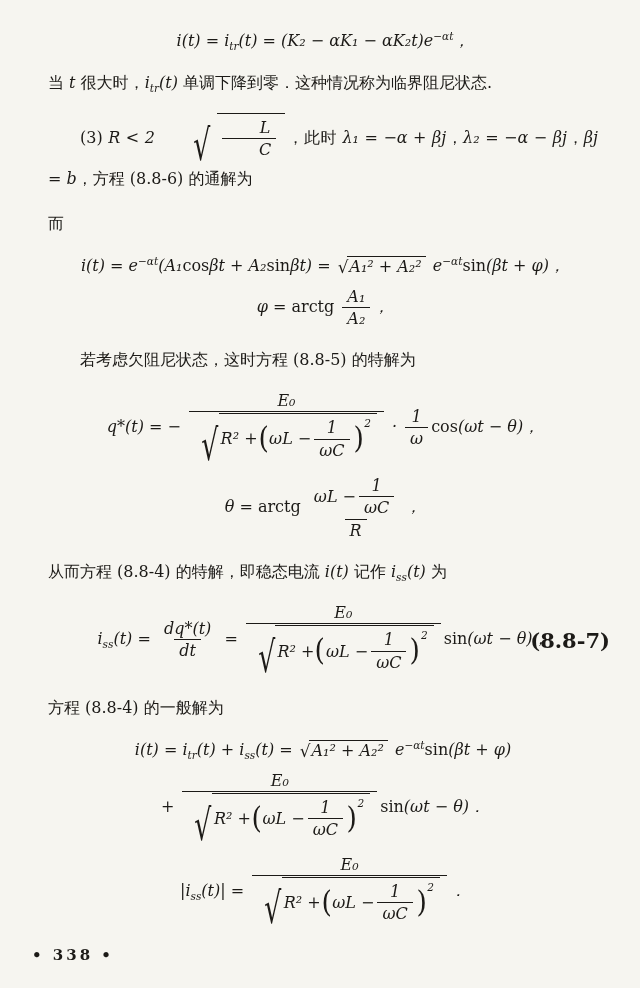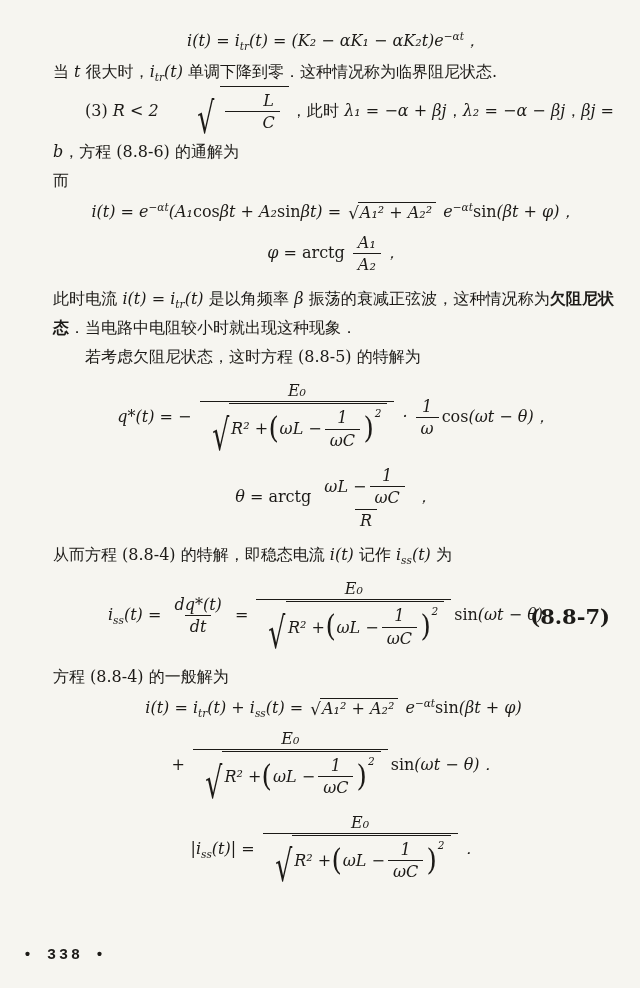--- a/index.html
+++ b/index.html
@@ -1,22 +1,22 @@
 <!DOCTYPE html>
 <html><head>
 <meta charset="utf-8">
 <style>
   html,body{margin:0;padding:0;}
   body{
     width:640px;height:988px;overflow:hidden;position:relative;
     background:#f6f5f0;color:#1c1a17;
     font-family:"DejaVu Serif","Liberation Serif",serif;
   }
-  .sheet{padding:24px 26px 0 53px;}
-  .p{font-size:16px;line-height:29px;text-align:justify;margin:0;}
+  .sheet{padding:24px 26px 0 32px;}
+  .p{font-size:16px;line-height:29px;text-align:justify;margin:16px;}
   .p.indent{text-indent:2em;}
   .eq{text-align:center;font-size:16px;line-height:1.45;margin:5px 0;}
   .eq.tall{margin:9px 0;}
   .eqwrap{position:relative;}
   .eqnum{position:absolute;right:4px;top:50%;transform:translateY(-50%);
          font-weight:bold;font-size:21px;font-style:normal;}
   .m{font-style:italic;}
   .r,.s{font-style:normal;}
   .b{font-weight:bold;}
   sup,sub{font-size:0.66em;line-height:1;}
@@ -33,22 +33,22 @@
   .sqrt:not(.tall) .body{border-top:1.3px solid #1c1a17;padding:0 4px 0 2px;
         line-height:1.2;margin-left:-1px;}
   .sqrt.tall{align-items:stretch;}
   .sqrt.tall .sign{align-self:flex-end;font-size:2.7em;line-height:0.88;
         transform:scaleX(0.62);margin-right:-5px;font-weight:200;}
   .sqrt.tall .body{display:inline-flex;align-items:center;
         border-top:1.5px solid #1c1a17;padding:3px 6px 3px 2px;}
   
   .frac sup,.sqrt .body sup{align-self:flex-start;margin-top:1px;}
   .bp{font-size:1.85em;font-weight:300;line-height:1;transform:scaleX(0.9);}
-  .footer{position:absolute;left:23px;bottom:24px;font-weight:bold;
-        font-size:15px;letter-spacing:3px;font-family:Liberation Mono, monospace;}
+  .footer{position:absolute;left:32px;bottom:24px;font-weight:bold;
+        font-size:15px;letter-spacing:3px;}
 </style>
 </head>
 <body>
 
 <div class="sheet">
 
   <div class="eq"><span class="m">i(t) = i</span><sub><span class="m">tr</span></sub><span class="m">(t) = (K₂ − αK₁ − αK₂t)e</span><sup><span class="m">−αt</span></sup><span class="m">，</span></div>
 
   <p class="p"><span class="s">当 </span><span class="m">t</span><span class="s"> 很大时，</span><span class="m">i</span><sub><span class="m">tr</span></sub><span class="m">(t)</span><span class="s"> 单调下降到零．这种情况称为临界阻尼状态.</span></p>
 
@@ -76,21 +76,20 @@
 
   <div class="eq tall"><span class="m">φ = </span><span class="r">arctg </span><span class="frac">
         <span class="num">
           <span class="m">A₁</span>
         </span>
         <span class="den">
           <span class="m">A₂</span>
         </span>
       </span><span class="m">，</span></div>
 
-  <p class="p"><span class="s">此时电流 </span><span class="m">i(t) = i</span><sub><span class="m">tr</span></sub><span class="m">(t)</span><span class="s"> 是以角频率 </span><span class="m">β</span><span class="s"> 振荡的衰减正弦波，这种情况称为</span><span class="b">欠阻尼状态</span><span class="s">．当电路中电阻较小时就出现这种现象．</span></p>
 
   <p class="p indent"><span class="s">若考虑欠阻尼状态，这时方程 (8.8-5) 的特解为</span></p>
 
   <div class="eq tall"><span class="m">q*(t) = − </span><span class="frac">
         <span class="num">
           <span class="m">E₀</span>
         </span>
         <span class="den">
           <span class="sqrt tall">
             <span class="sign">√</span>

